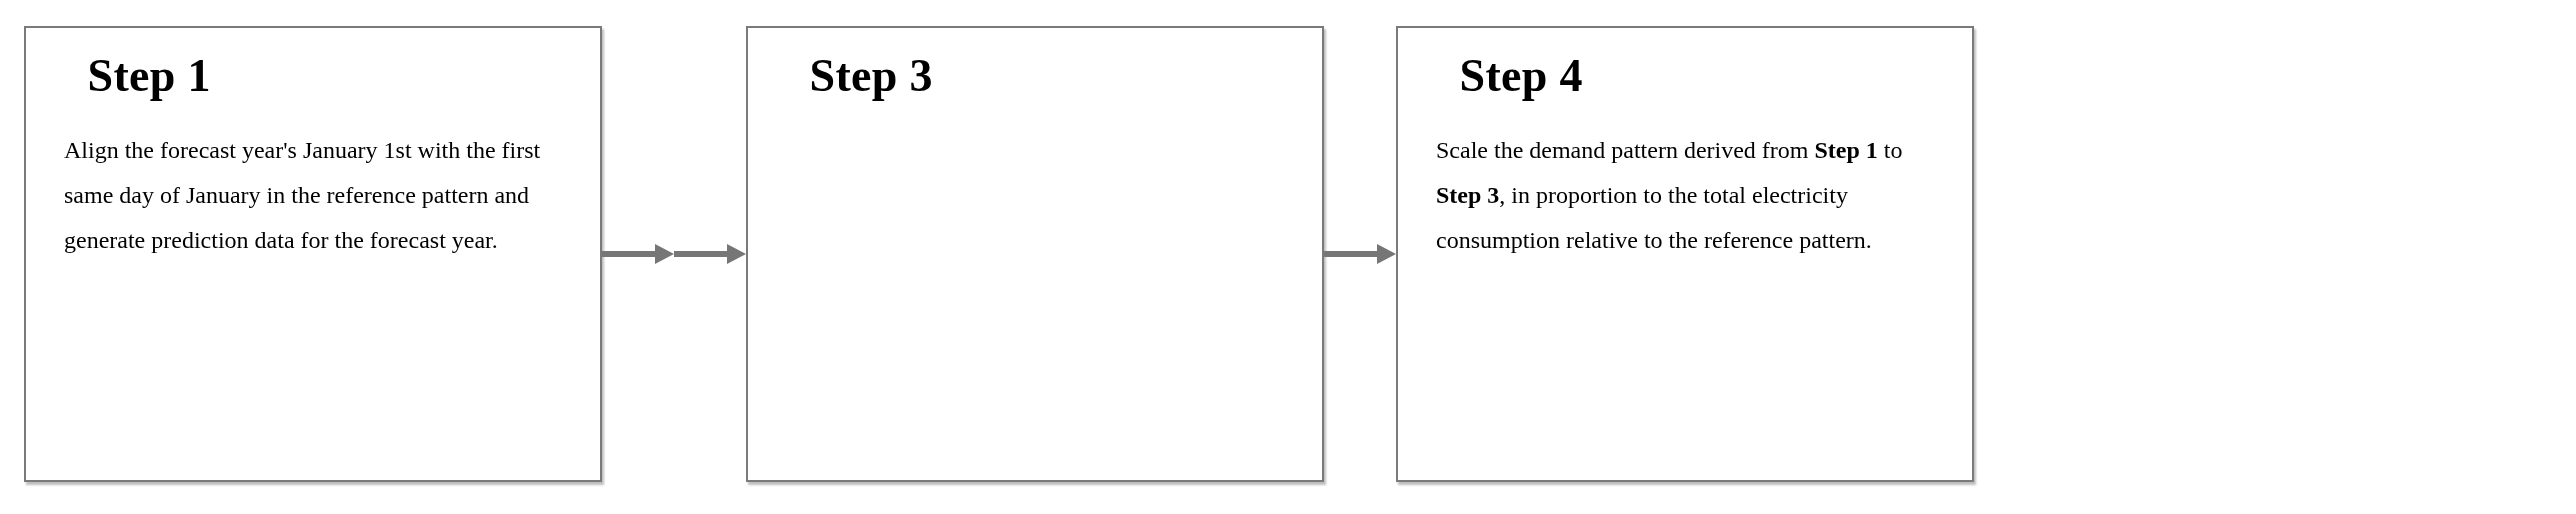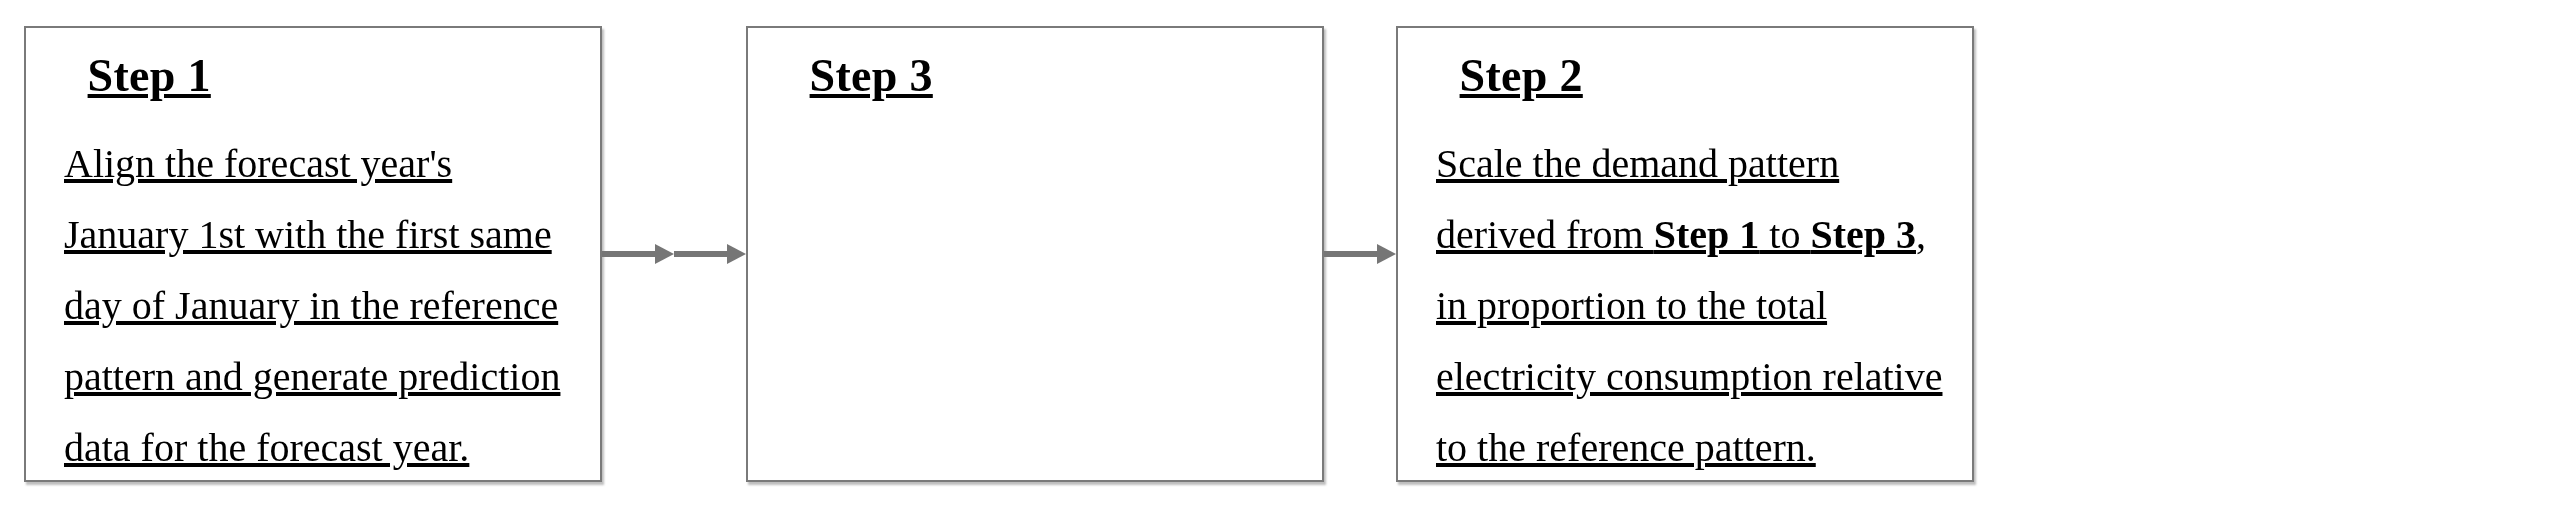--- a/index.html
+++ b/index.html
@@ -10,41 +10,40 @@
     font-family: "Liberation Serif", "DejaVu Serif", serif;
     color: #000000;
     overflow: hidden;
   }
   .diagram {
     width: 2576px;
     height: 509px;
     display: flex;
     align-items: flex-start;
     padding: 26px 0 16px 24px;
-    text-decoration: underline;
   }
   .step-box {
     flex: 0 0 578px;
     width: 578px;
     height: 456px;
     background: #ffffff;
     border: 2.6px solid #7a7a7a;
     box-shadow: 2px 2.6px 2px rgba(110,110,110,0.45);
     padding: 19.7px 18.4px 0 38px;
   }
   .step-title {
     font-size: 46px;
     line-height: 55px;
     font-weight: bold;
     margin: 0 0 25px 23.6px;
     letter-spacing: 0.3px;
   }
   .step-body {
-    font-size: 40px;
-    line-height: 71px;
+    font-size: 24px;
+    line-height: 45px;
   }
   .step-body .bold { font-weight: bold; }
   .arrow-cell {
     flex: 0 0 72px;
     width: 72px;
     height: 456px;
     display: flex;
     align-items: center;
   }
   .arrow {
@@ -96,18 +95,18 @@
   </div>
 
   <div class="arrow-cell">
     <div class="arrow">
       <div class="shaft"></div>
       <div class="head"></div>
     </div>
   </div>
 
   <div class="step-box">
-    <div class="step-title">Step 2</div>
+    <div class="step-title">Step 4</div>
     <div class="step-body"><span>Scale the demand pattern derived from </span><span class="bold">Step 1</span><span> to </span><span class="bold">Step 3</span><span>, in proportion to the total electricity consumption relative to the reference pattern.</span></div>
   </div>
 
 </div>
 
 
 </body></html>

